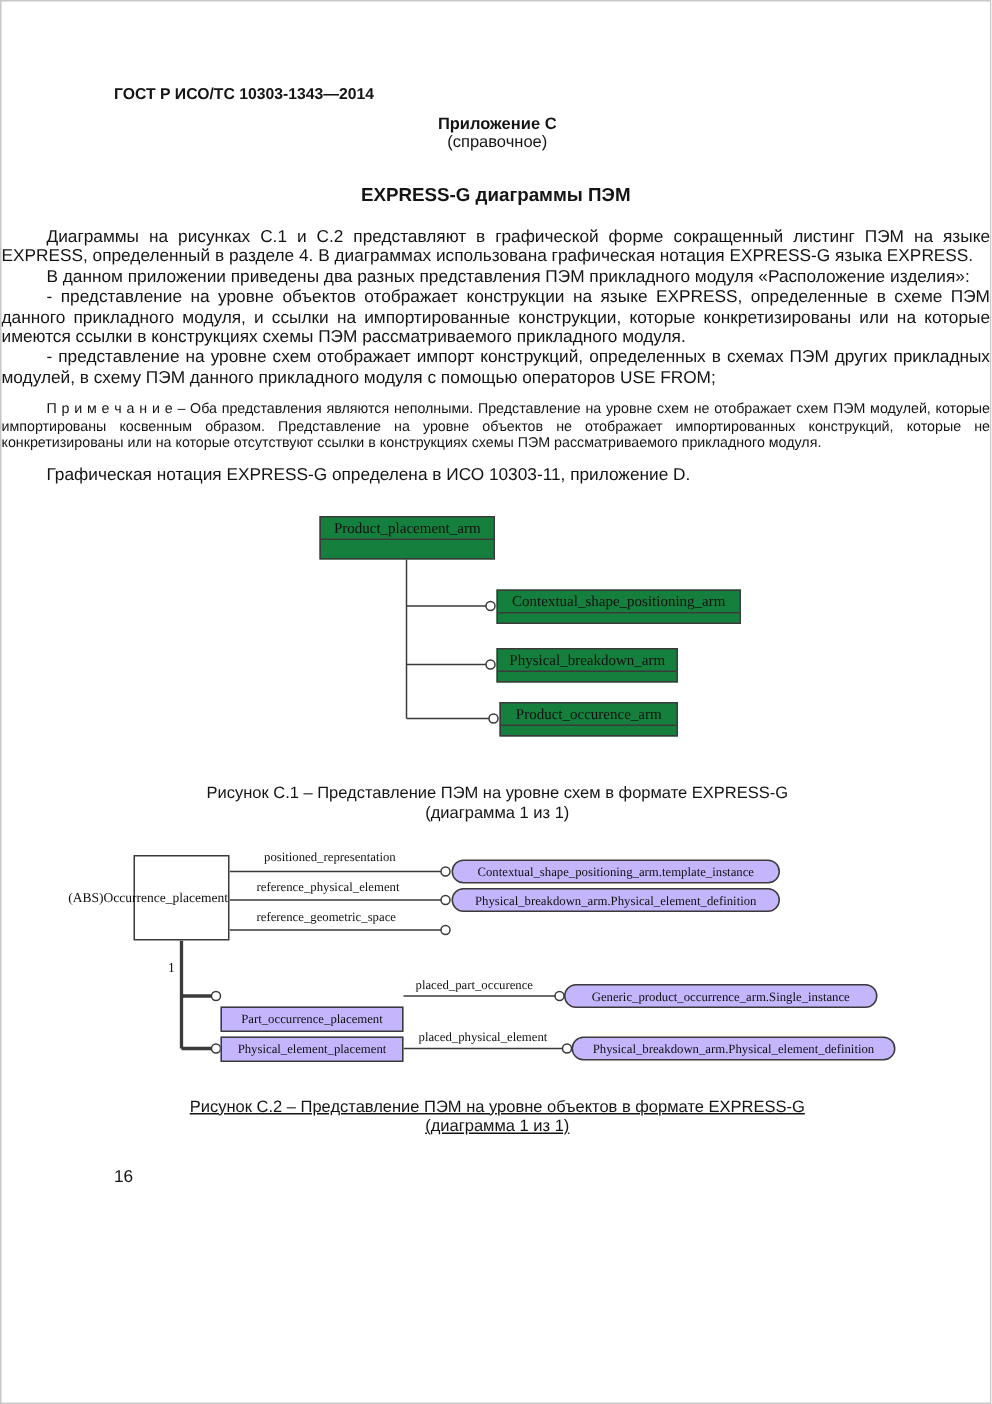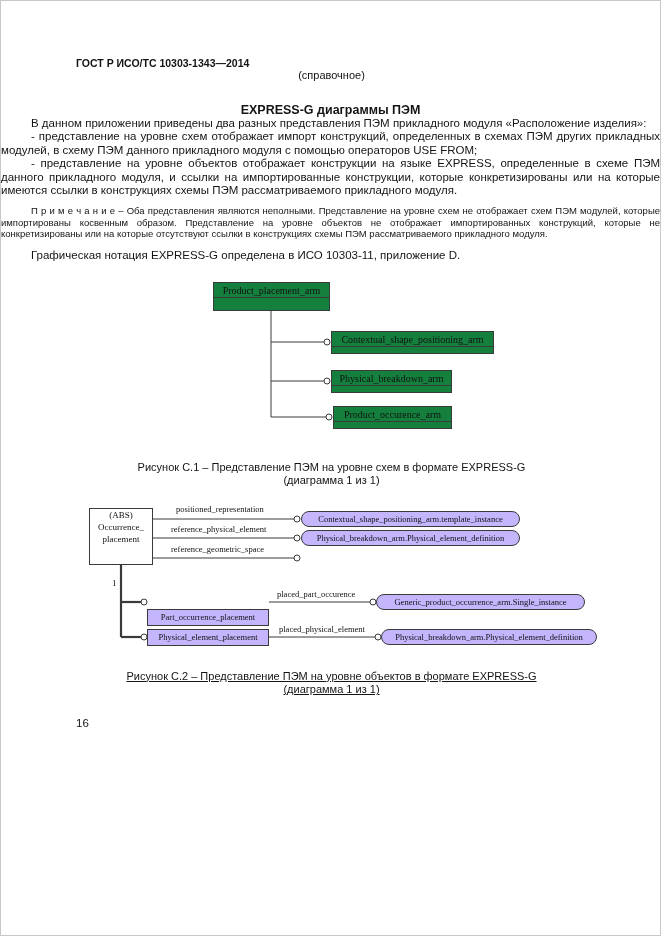--- a/index.html
+++ b/index.html
@@ -35,38 +35,40 @@
   .sbox .sbox-name { border-bottom:1px solid #3a3a3a; padding:2px 2px 1px 2px; text-align:center; white-space:nowrap; overflow:hidden; }
   .blank12 { height:12px; }
   .blank6 { height:6px; }
 
   .ebox { position:absolute; box-sizing:border-box; border:1px solid #3a3a3a; background:#c4b5fd;
           font-family:Liberation Serif, serif; font-size:8.5px; color:#111;
           display:flex; align-items:center; justify-content:center; white-space:nowrap; overflow:hidden; }
   .rbox { border-radius:8px; }
   .absbox { position:absolute; box-sizing:border-box; border:1px solid #3a3a3a; background:#fff;
             font-family:"Liberation Serif", serif; font-size:9px; line-height:12px; color:#111;
-            display:flex; flex-direction:column; align-items:center; justify-content:flex-start; text-align:center; }
+            display:flex; flex-direction:row; align-items:center; justify-content:flex-end; text-align:center; }
   .attr-label { position:absolute; font-family:"Liberation Serif", serif; font-size:8.5px; color:#111; white-space:nowrap; }
   .marker-1 { position:absolute; font-family:"Liberation Serif", serif; font-size:9px; color:#111; }
 </style>
 </head>
 <body>
 
 <div class="page">
 
   <div class="doc-header">ГОСТ Р ИСО/ТС 10303-1343—2014</div>
 
+  <div class="annex-title textcol">Приложение С</div>
   <div class="annex-sub textcol">(справочное)</div>
 
   <div class="heading">EXPRESS-G диаграммы ПЭМ</div>
 
+  <p class="body first textcol">Диаграммы на рисунках С.1 и С.2 представляют в графической форме сокращенный листинг ПЭМ на языке EXPRESS, определенный в разделе 4. В диаграммах использована графическая нотация EXPRESS-G языка EXPRESS.</p>
   <p class="body textcol">В данном приложении приведены два разных представления ПЭМ прикладного модуля «Расположение изделия»:</p>
+  <p class="body textcol">- представление на уровне объектов отображает конструкции на языке EXPRESS, определенные в схеме ПЭМ данного прикладного модуля, и ссылки на импортированные конструкции, которые конкретизированы или на которые имеются ссылки в конструкциях схемы ПЭМ рассматриваемого прикладного модуля.</p>
   <p class="body textcol">- представление на уровне схем отображает импорт конструкций, определенных в схемах ПЭМ других прикладных модулей, в схему ПЭМ данного прикладного модуля с помощью операторов USE FROM;</p>
-  <p class="body textcol">- представление на уровне объектов отображает конструкции на языке EXPRESS, определенные в схеме ПЭМ данного прикладного модуля, и ссылки на импортированные конструкции, которые конкретизированы или на которые имеются ссылки в конструкциях схемы ПЭМ рассматриваемого прикладного модуля.</p>
 
   <p class="note textcol"><span>П р и м е ч а н и е</span> <span>– Оба представления являются неполными. Представление на уровне схем не отображает схем ПЭМ модулей, которые импортированы косвенным образом. Представление на уровне объектов не отображает импортированных конструкций, которые не конкретизированы или на которые отсутствуют ссылки в конструкциях схемы ПЭМ рассматриваемого прикладного модуля.</span></p>
 
   <p class="body after-note textcol">Графическая нотация EXPRESS-G определена в ИСО 10303-11, приложение D.</p>
 
   <div class="diagram d1">
     <svg class="dsvg" width="661" height="152" viewBox="0 0 661 152">
       <line x1="270" y1="32" x2="270" y2="138"></line>
       <line x1="270" y1="63" x2="323" y2="63"></line>
       <line x1="270" y1="102" x2="323" y2="102"></line>

